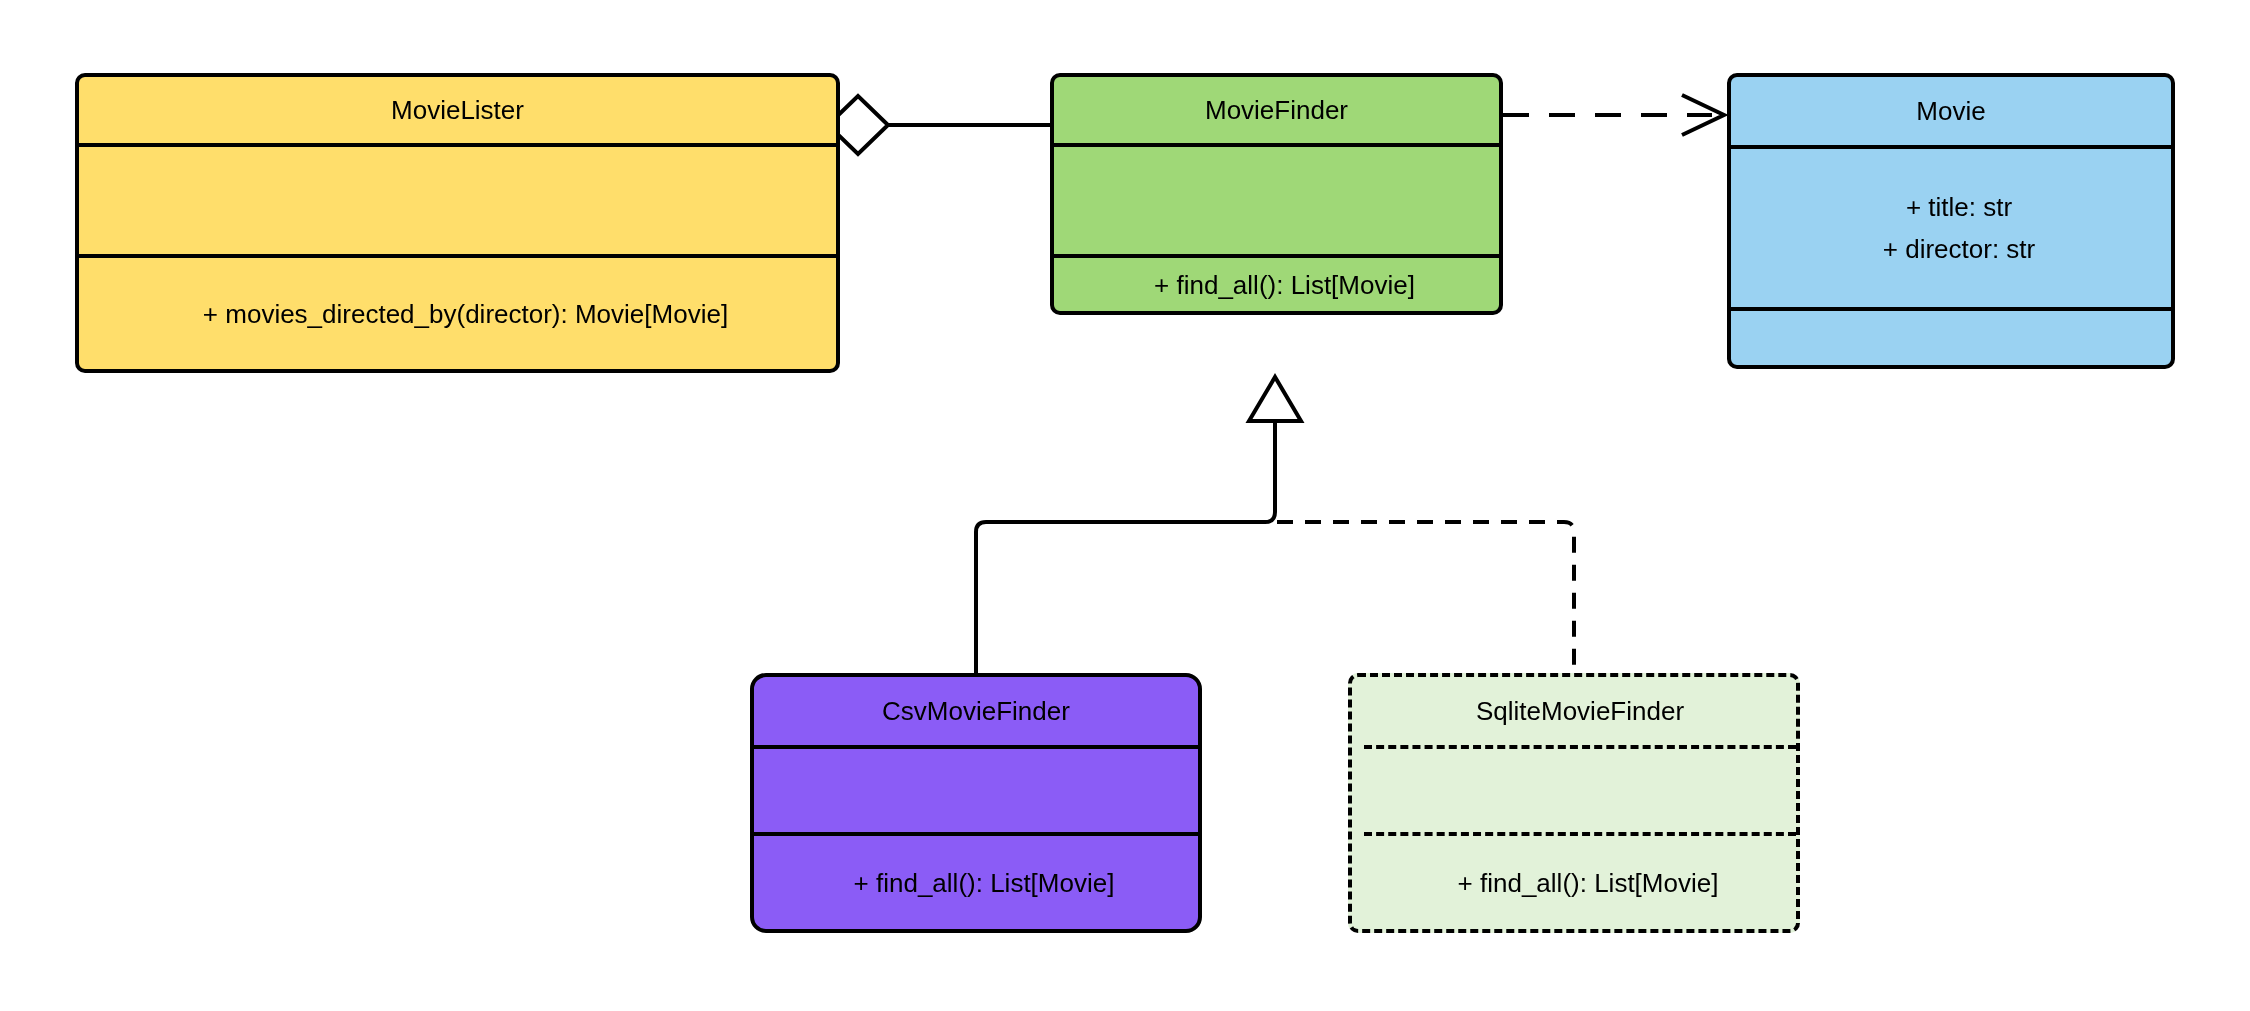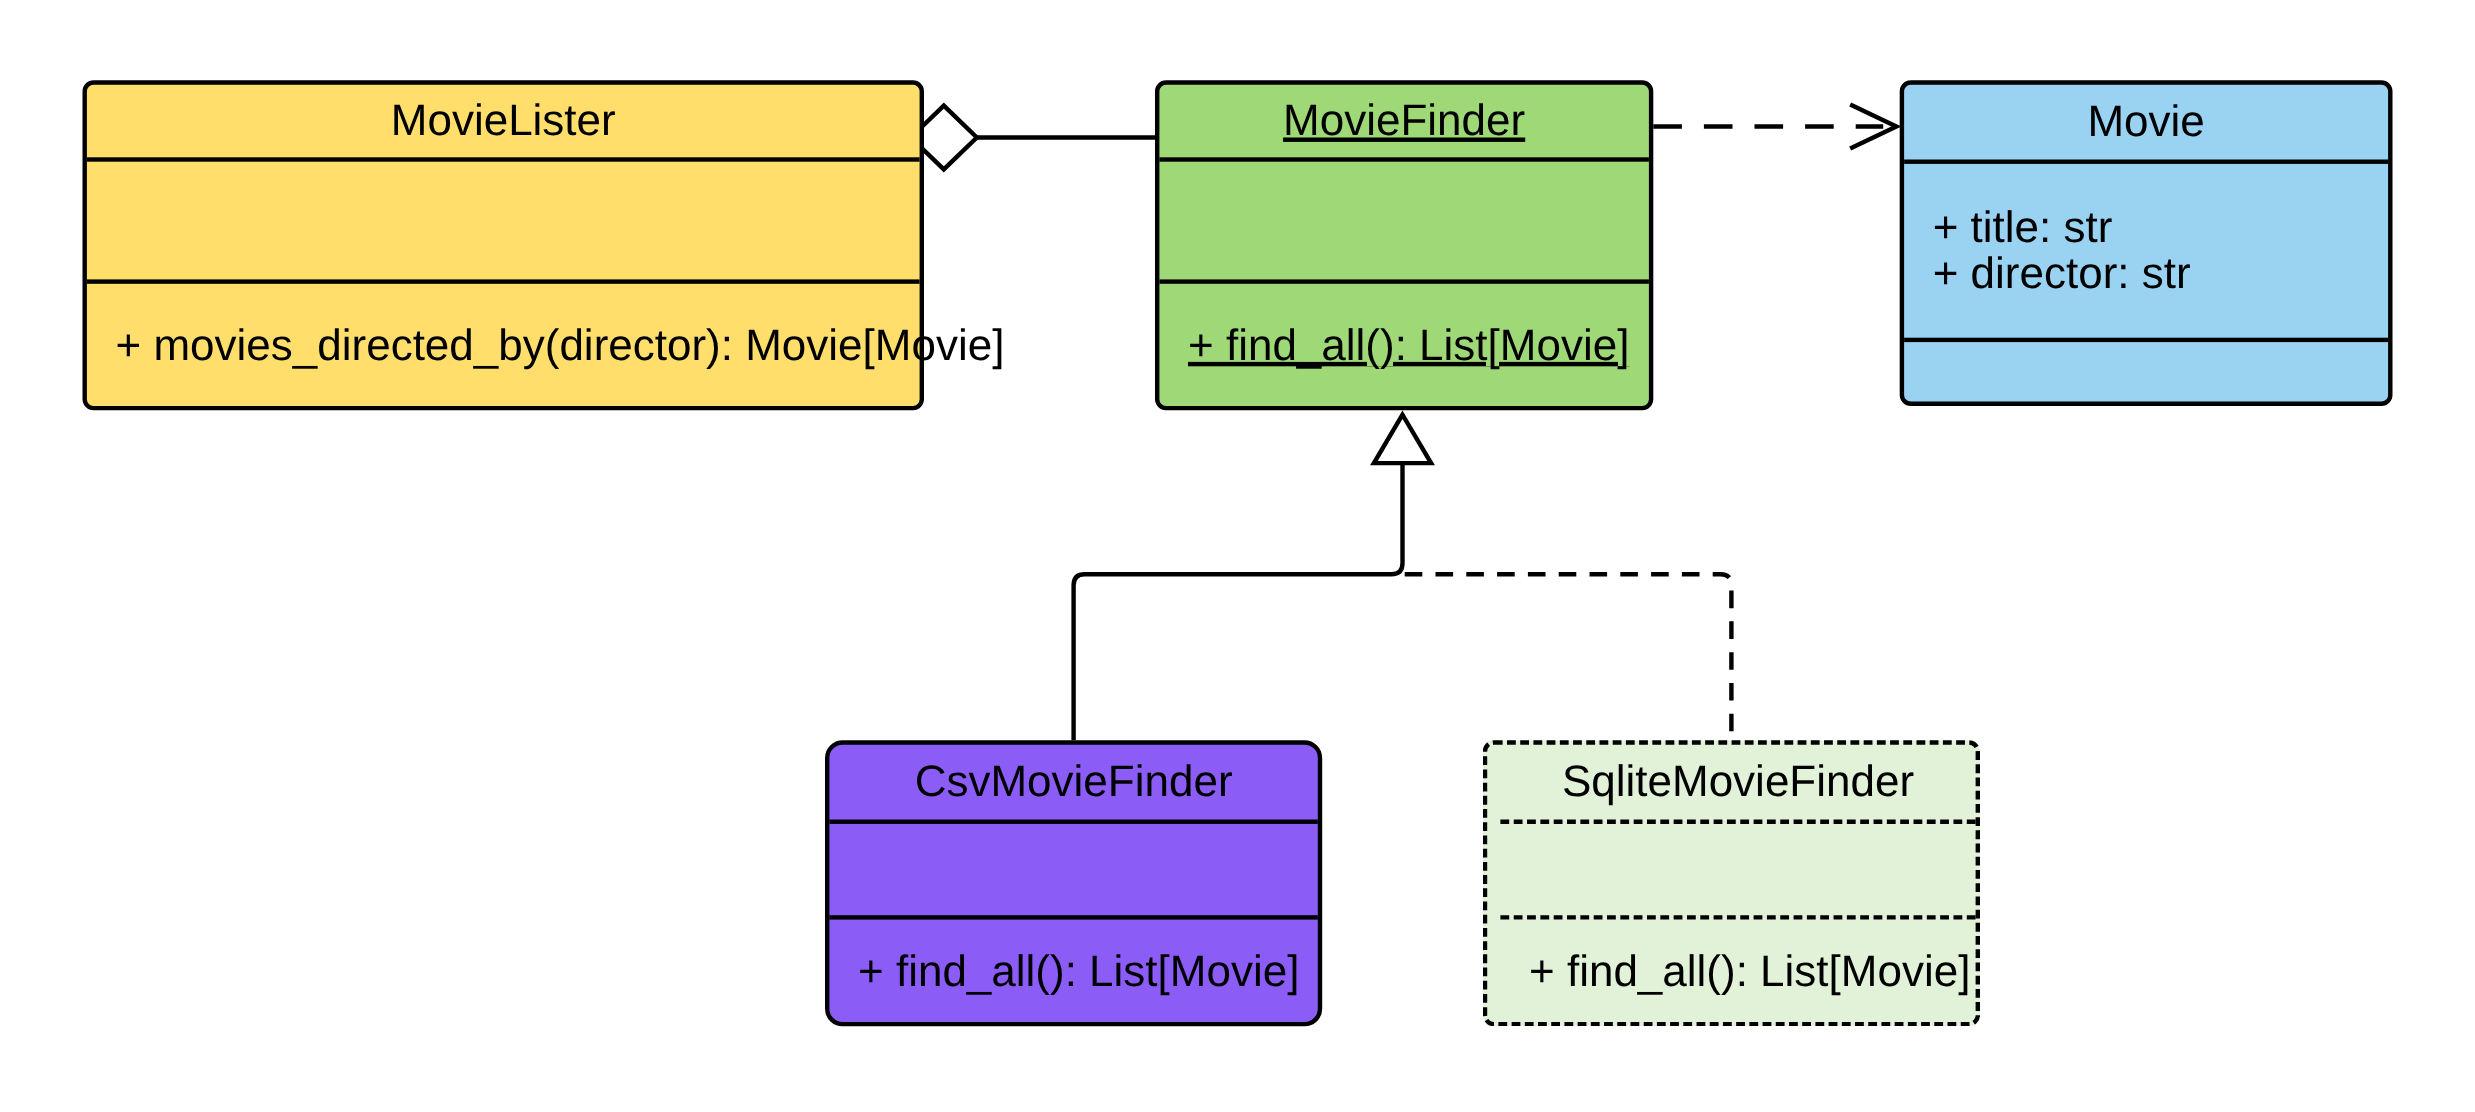--- a/index.html
+++ b/index.html
@@ -14,49 +14,49 @@
   svg.connectors * { stroke: #000; stroke-width: 4; }
 
   .uml-class {
     position: absolute;
     box-sizing: border-box;
     border: 4px solid #000;
     border-radius: 10px;
     display: flex;
     flex-direction: column;
     color: #000;
-    font-size: 40px;
+    font-size: 26px;
   }
   .uml-class.dashed { border-style: dashed; }
   .compartment { box-sizing: border-box; }
   .c-title {
     flex: 0 0 auto;
     display: flex; align-items: center; justify-content: center;
   }
   .c-attrs {
     flex: 0 0 auto;
     border-top: 4px solid #000;
     border-bottom: 4px solid #000;
     display: flex; flex-direction: column; justify-content: center;
     padding-left: 26px; padding-right: 10px;
   }
   .dashed .c-attrs { border-top-style: dashed; border-bottom-style: dashed; }
   .c-methods {
     flex: 1 1 auto;
     display: flex; flex-direction: column; justify-content: center;
     padding-left: 26px; padding-right: 10px;
   }
-  .member-line { line-height: 42px; white-space: nowrap; }
+  .member-line { line-height: 42px; white-space: nowrap; text-align: center; }
 
   
   #box-movielister { left: 75px;  top: 73px;  width: 765px; height: 300px; }
   #box-movielister .c-title { height: 66px; }
   #box-movielister .c-attrs { height: 115px; }
 
-  #box-moviefinder { left: 1050px; top: 73px; width: 453px; height: 300px; text-decoration: underline; }
+  #box-moviefinder { left: 1050px; top: 73px; width: 453px; height: 242px; }
   #box-moviefinder .c-title { height: 66px; }
   #box-moviefinder .c-attrs { height: 115px; }
 
   #box-movie { left: 1727px; top: 73px; width: 448px; height: 296px; }
   #box-movie .c-title { height: 68px; }
   #box-movie .c-attrs { height: 166px; }
 
   #box-csvmoviefinder { left: 750px; top: 673px; width: 452px; height: 260px; }
   #box-csvmoviefinder .c-title { height: 68px; }
   #box-csvmoviefinder .c-attrs { height: 91px; }

